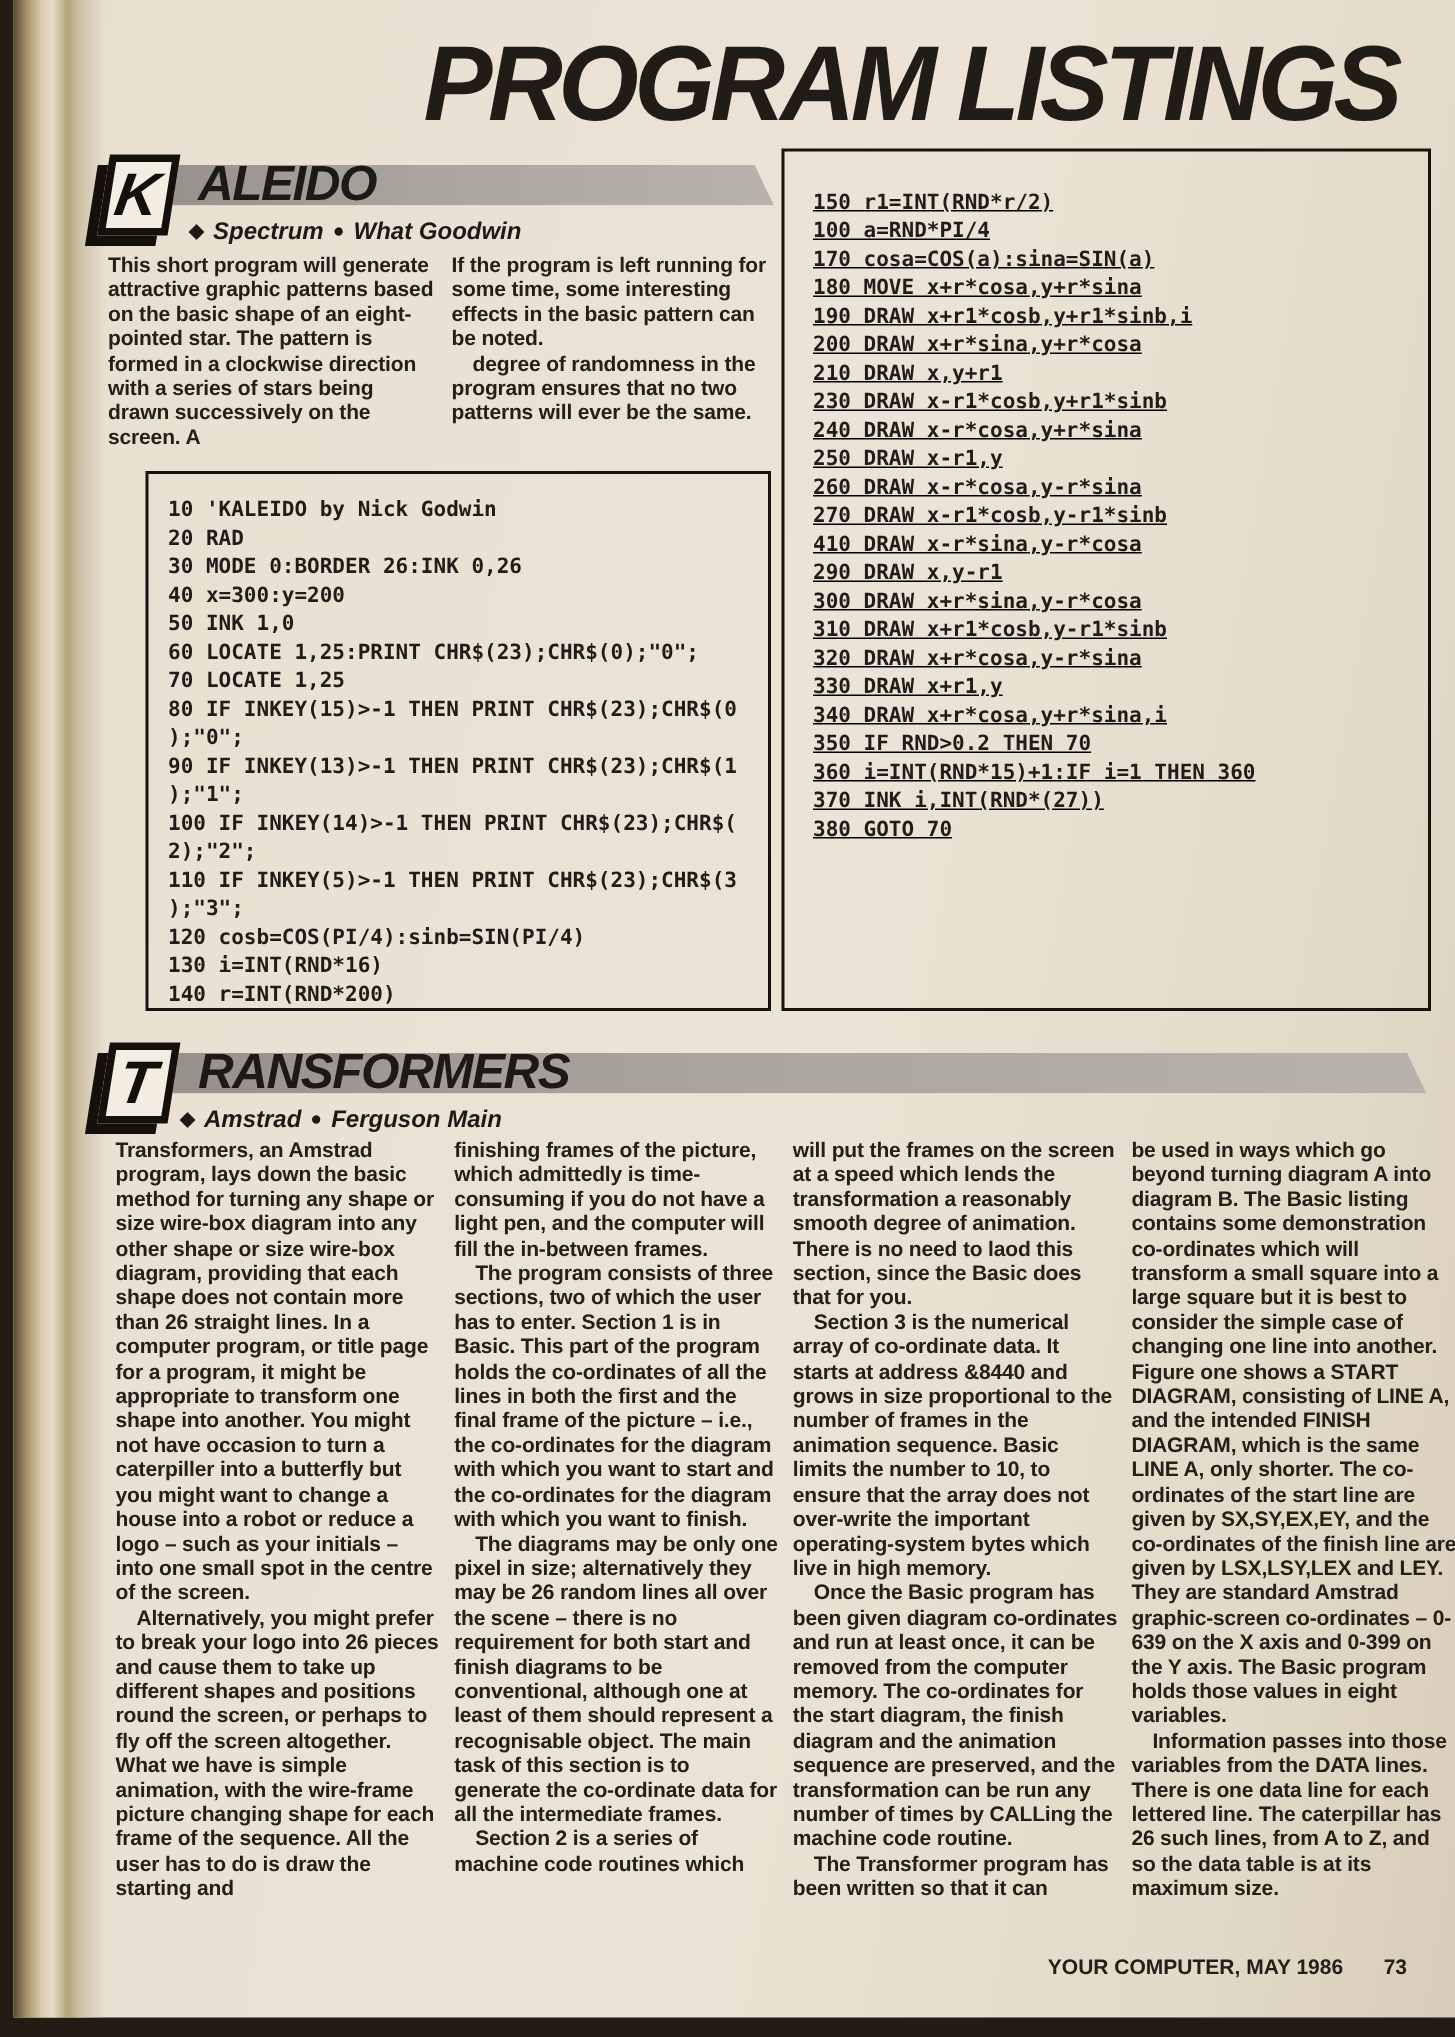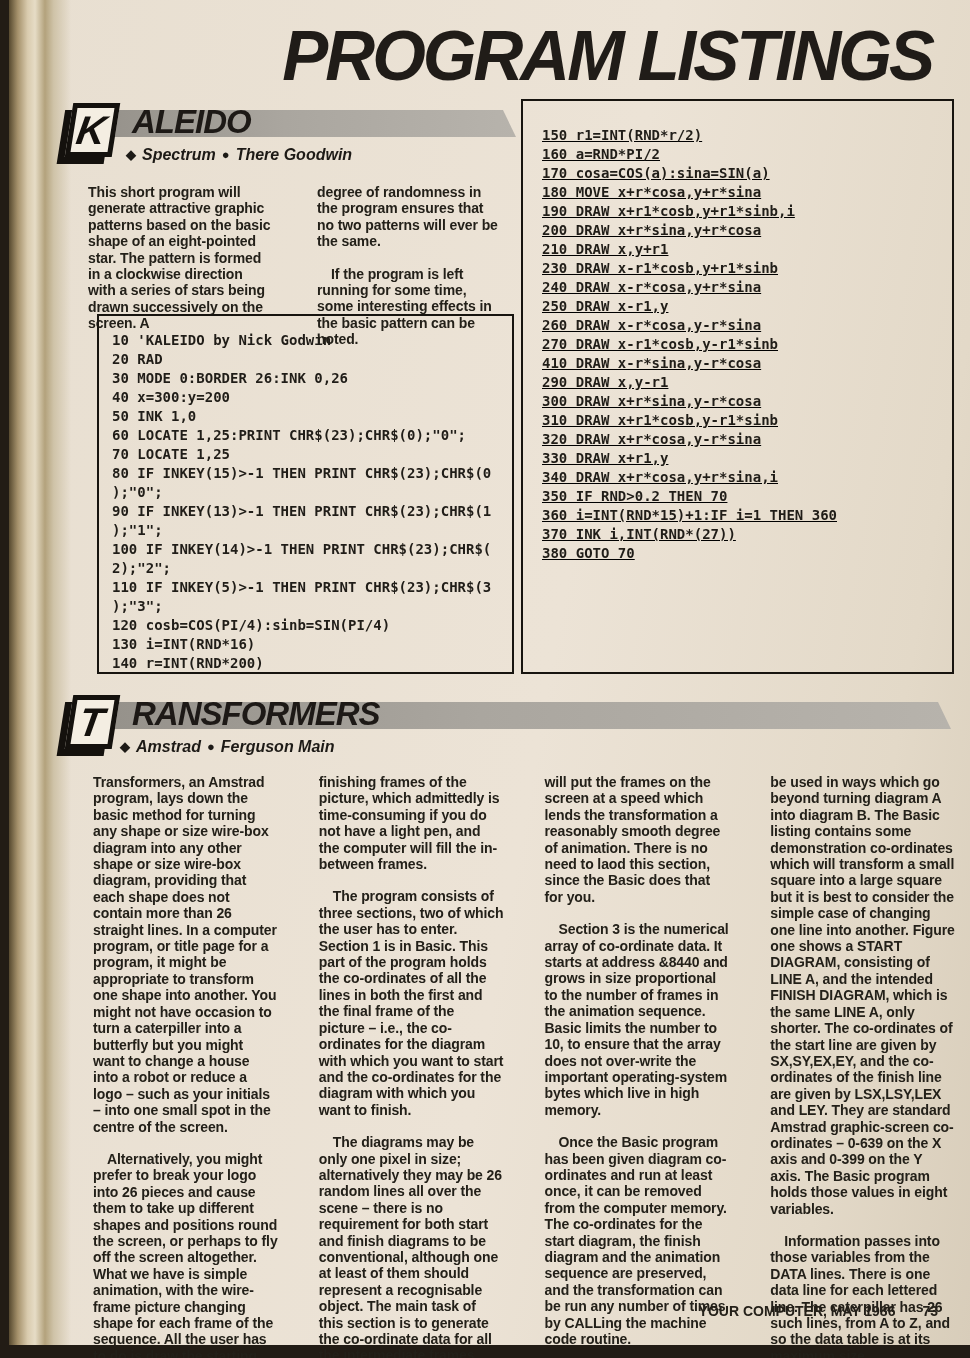--- a/index.html
+++ b/index.html
@@ -53,21 +53,21 @@
     position:absolute; font-style:italic; font-weight:bold;
     font-size:16px; color:#1d1a16; white-space:nowrap;
   }
   .byline .glyph { font-style:normal; font-size:13px; position:relative; top:-1px; }
   .byline span { margin-right:6px; }
   
   .text-col {
     font-size:14px; line-height:16.4px; font-weight:bold;
     color:#232019; letter-spacing:-0.1px;
   }
-  .text-col p { margin:16px; }
+  .text-col p { margin:0; }
   .text-col p + p { text-indent:14px; }
   .intro-cols {
     position:absolute; left:63px; top:168px; width:446px;
     display:flex; gap:12px;
   }
   .intro-cols .text-col { flex:1; }
   .body-cols {
     position:absolute; left:68px; top:758px; width:894px;
     display:flex; gap:9px;
   }
@@ -105,30 +105,30 @@
   <div class="page-title">PROGRAM LISTINGS</div>
 
   <div class="section-header kaleido-header">
     <div class="banner"></div>
     <div class="badge">
       <span class="badge-letter">K</span>
     </div>
     <div class="banner-title">ALEIDO</div>
   </div>
   <div class="byline kaleido-byline">
-    <span class="glyph">◆</span><span>Spectrum</span><span class="glyph">●</span><span>There Goodwin</span>
+    <span class="glyph">◆</span><span>Spectrum</span><span class="glyph">●</span><span>What Goodwin</span>
   </div>
 
   <div class="intro-cols">
     <div class="text-col">
         <p>This short program will generate attractive graphic patterns based on the basic shape of an eight-pointed star. The pattern is formed in a clockwise direction with a series of stars being drawn successively on the screen. A</p>
       </div>
     <div class="text-col">
+        <p>If the program is left running for some time, some interesting effects in the basic pattern can be noted.</p>
         <p>degree of randomness in the program ensures that no two patterns will ever be the same.</p>
-        <p>If the program is left running for some time, some interesting effects in the basic pattern can be noted.</p>
       </div>
   </div>
 
   <div class="code-box code-box-left">
       <div class="code-line">10 'KALEIDO by Nick Godwin</div>
       <div class="code-line">20 RAD</div>
       <div class="code-line">30 MODE 0:BORDER 26:INK 0,26</div>
       <div class="code-line">40 x=300:y=200</div>
       <div class="code-line">50 INK 1,0</div>
       <div class="code-line">60 LOCATE 1,25:PRINT CHR$(23);CHR$(0);"0";</div>
@@ -140,21 +140,21 @@
       <div class="code-line">100 IF INKEY(14)&gt;-1 THEN PRINT CHR$(23);CHR$(</div>
       <div class="code-line">2);"2";</div>
       <div class="code-line">110 IF INKEY(5)&gt;-1 THEN PRINT CHR$(23);CHR$(3</div>
       <div class="code-line">);"3";</div>
       <div class="code-line">120 cosb=COS(PI/4):sinb=SIN(PI/4)</div>
       <div class="code-line">130 i=INT(RND*16)</div>
       <div class="code-line">140 r=INT(RND*200)</div>
     </div>
   <div class="code-box code-box-right">
       <div class="code-line">150 r1=INT(RND*r/2)</div>
-      <div class="code-line">160 a=RND*PI/2</div>
+      <div class="code-line">100 a=RND*PI/4</div>
       <div class="code-line">170 cosa=COS(a):sina=SIN(a)</div>
       <div class="code-line">180 MOVE x+r*cosa,y+r*sina</div>
       <div class="code-line">190 DRAW x+r1*cosb,y+r1*sinb,i</div>
       <div class="code-line">200 DRAW x+r*sina,y+r*cosa</div>
       <div class="code-line">210 DRAW x,y+r1</div>
       <div class="code-line">230 DRAW x-r1*cosb,y+r1*sinb</div>
       <div class="code-line">240 DRAW x-r*cosa,y+r*sina</div>
       <div class="code-line">250 DRAW x-r1,y</div>
       <div class="code-line">260 DRAW x-r*cosa,y-r*sina</div>
       <div class="code-line">270 DRAW x-r1*cosb,y-r1*sinb</div>

